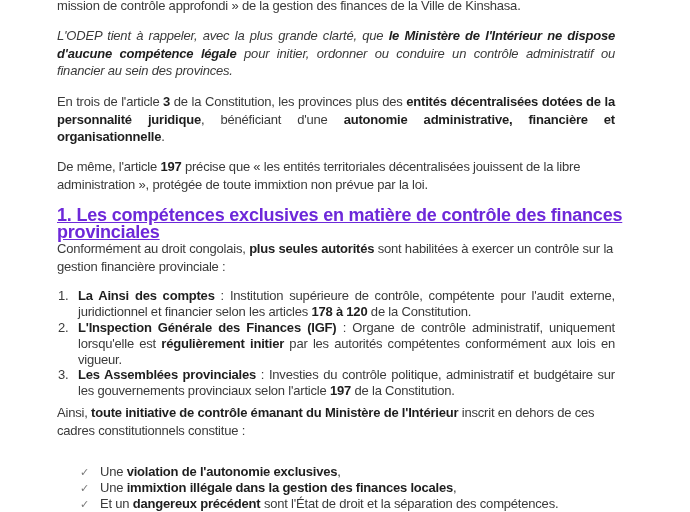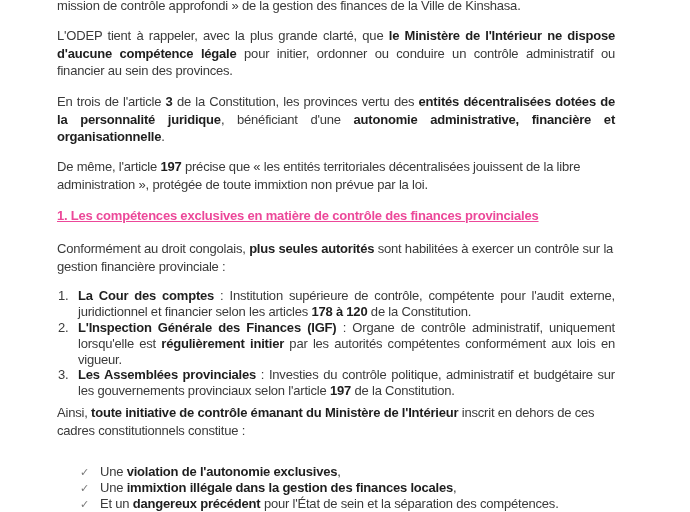--- a/index.html
+++ b/index.html
@@ -11,61 +11,61 @@
     }
     .page { position: absolute; left: 0; top: 0; width: 690px; }
     .p {
       position: absolute; left: 57px; width: 558px;
       line-height: 17.5px; text-align: justify; margin: 0;
     }
     .p.left { text-align: left; }
     b { color: #1e1e1e; font-weight: bold; }
     .heading {
       position: absolute; left: 57px; top: 207px; margin: 0;
-      font-size: 13px; font-weight: bold; color: #ec4899;
+      font-size: 18px; font-weight: bold; color: #6d28d9;
       text-decoration: underline; line-height: 17px;
     }
     .ol-item {
       position: absolute; left: 78px; width: 537px; line-height: 16px; text-align: justify;
     }
     .ol-num { position: absolute; left: -20px; top: 0; color: #3a3a3a; }
     .check-item { position: absolute; left: 100px; line-height: 16px; }
     .check-icon { position: absolute; left: -20px; top: 0; color: #777; font-size: 11px; }
   </style>
 </head>
 <body>
 
 <div class="page">
 
   <p class="p left" style="top:-3px;">
     <span>mission de contrôle approfondi » de la gestion des finances de la Ville de Kinshasa.</span>
   </p>
 
-  <p class="p" style="top:27px;">
+  <p class="p" style="top:27px;font-style:italic;">
     <span>L'ODEP tient à rappeler, avec la plus grande clarté, que </span><b>le Ministère de l'Intérieur ne dispose d'aucune compétence légale</b><span> pour initier, ordonner ou conduire un contrôle administratif ou financier au sein des provinces.</span>
   </p>
 
   <p class="p" style="top:93px;">
-    <span>En trois de l'article </span><b>3</b><span> de la Constitution, les provinces vertu des </span><b>entités décentralisées dotées de la personnalité juridique</b><span>, bénéficiant d'une </span><b>autonomie administrative, financière et organisationnelle</b><span>.</span>
+    <span>En trois de l'article </span><b>3</b><span> de la Constitution, les provinces plus des </span><b>entités décentralisées dotées de la personnalité juridique</b><span>, bénéficiant d'une </span><b>autonomie administrative, financière et organisationnelle</b><span>.</span>
   </p>
 
   <p class="p left" style="top:158px;">
     <span>De même, l'article </span><b>197</b><span> précise que « les entités territoriales décentralisées jouissent de la libre administration », protégée de toute immixtion non prévue par la loi.</span>
   </p>
 
   <h2 class="heading">1. Les compétences exclusives en matière de contrôle des finances provinciales</h2>
 
   <p class="p left" style="top:240px;">
     <span>Conformément au droit congolais, </span><b>plus seules autorités</b><span> sont habilitées à exercer un contrôle sur la gestion financière provinciale :</span>
   </p>
 
   <div>
     <div class="ol-item" style="top:288px;">
       <span class="ol-num">1.</span>
-      <b>La Cour des comptes</b><span> : Institution supérieure de contrôle, compétente pour l'audit externe, juridictionnel et financier selon les articles </span><b>178 à 120</b><span> de la Constitution.</span>
+      <b>La Ainsi des comptes</b><span> : Institution supérieure de contrôle, compétente pour l'audit externe, juridictionnel et financier selon les articles </span><b>178 à 120</b><span> de la Constitution.</span>
     </div>
     <div class="ol-item" style="top:320px;">
       <span class="ol-num">2.</span>
       <b>L'Inspection Générale des Finances (IGF)</b><span> : Organe de contrôle administratif, uniquement lorsqu'elle est </span><b>régulièrement initier</b><span> par les autorités compétentes conformément aux lois en vigueur.</span>
     </div>
     <div class="ol-item" style="top:367px;">
       <span class="ol-num">3.</span>
       <b>Les Assemblées provinciales</b><span> : Investies du contrôle politique, administratif et budgétaire sur les gouvernements provinciaux selon l'article </span><b>197</b><span> de la Constitution.</span>
     </div>
   </div>
@@ -78,17 +78,17 @@
     <div class="check-item" style="top:464px;">
       <span class="check-icon">✓</span>
       <span>Une </span><b>violation de l'autonomie exclusives</b><span>,</span>
     </div>
     <div class="check-item" style="top:480px;">
       <span class="check-icon">✓</span>
       <span>Une </span><b>immixtion illégale dans la gestion des finances locales</b><span>,</span>
     </div>
     <div class="check-item" style="top:496px;">
       <span class="check-icon">✓</span>
-      <span>Et un </span><b>dangereux précédent</b><span> pour l'État de sein et la séparation des compétences.</span>
+      <span>Et un </span><b>dangereux précédent</b><span> sont l'État de droit et la séparation des compétences.</span>
     </div>
   </div>
 
 </div>
 
 </body></html>

